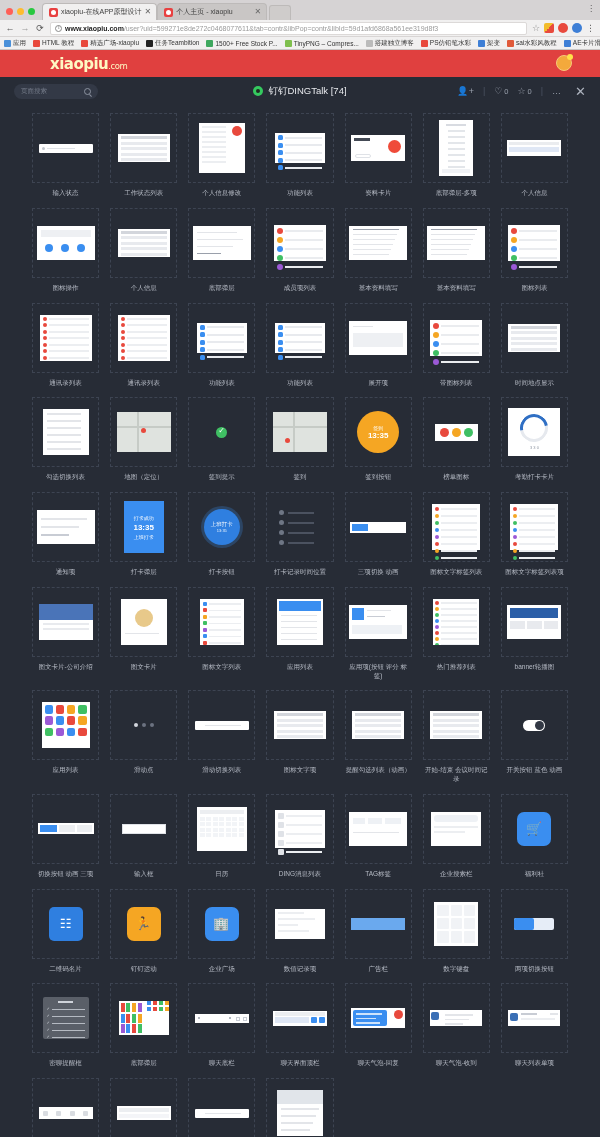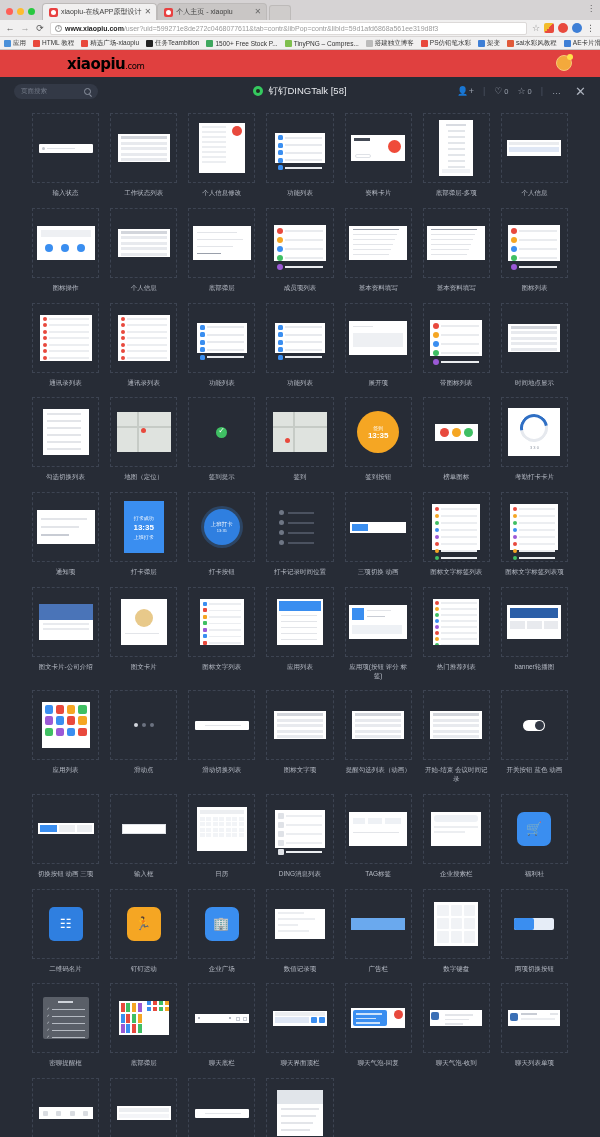--- a/index.html
+++ b/index.html
@@ -89,22 +89,22 @@
   .bm { display: flex; align-items: center; gap: 2px; white-space: nowrap; }
   .bm .bmico { width: 7px; height: 7px; border-radius: 1px; flex: 0 0 7px; }
   .bm .bmlabel { font-size: 6.5px; color: #333; }
 
   
   .sitenav {
     height: 27px; background: #e0403f; display: flex; align-items: center;
     padding: 0 14px; position: relative;
   }
   .brand {
-    font-size: 15px; font-weight: bold; color: #000000; letter-spacing: -0.5px;
-    font-family: "DejaVu Sans", sans-serif; margin-left: 53px;
+    font-size: 15px; font-weight: bold; color: #fef9c3; letter-spacing: -0.5px;
+    font-family: "DejaVu Sans", sans-serif; margin-left: 36px;
   }
   .brand .dotcom { font-size: 8.5px; font-weight: normal; }
   .navlinks { display: flex; align-items: center; gap: 22px; margin-left: 26px; }
   .navlink { font-size: 9px; color: #ffd9d8; }
   .navlink.active { color: #fff; }
   .avatar-nav {
     position: absolute; right: 28px; top: 5px;
     width: 16px; height: 16px; border-radius: 50%;
     background: #f3a93c; border: 1px solid #f7c87a;
   }
@@ -455,21 +455,21 @@
   <div class="avatar-nav"></div>
 </div>
 
 <div class="toolbar">
   <div class="searchwrap">
     <span class="sph">页面搜索</span>
     <span class="mag"></span>
   </div>
   <div class="proj-title">
     <span class="proj-badge"></span>
-    <span class="proj-name">钉钉DINGTalk [58]</span>
+    <span class="proj-name">钉钉DINGTalk [74]</span>
   </div>
   <div class="tb-right">
     <span class="glyph">👤+</span>
     <span class="tb-div">|</span>
     <span class="ico-stat">
       <span class="glyph">♡</span>
       <span>0</span>
     </span>
     <span class="ico-stat">
       <span class="glyph">☆</span>

